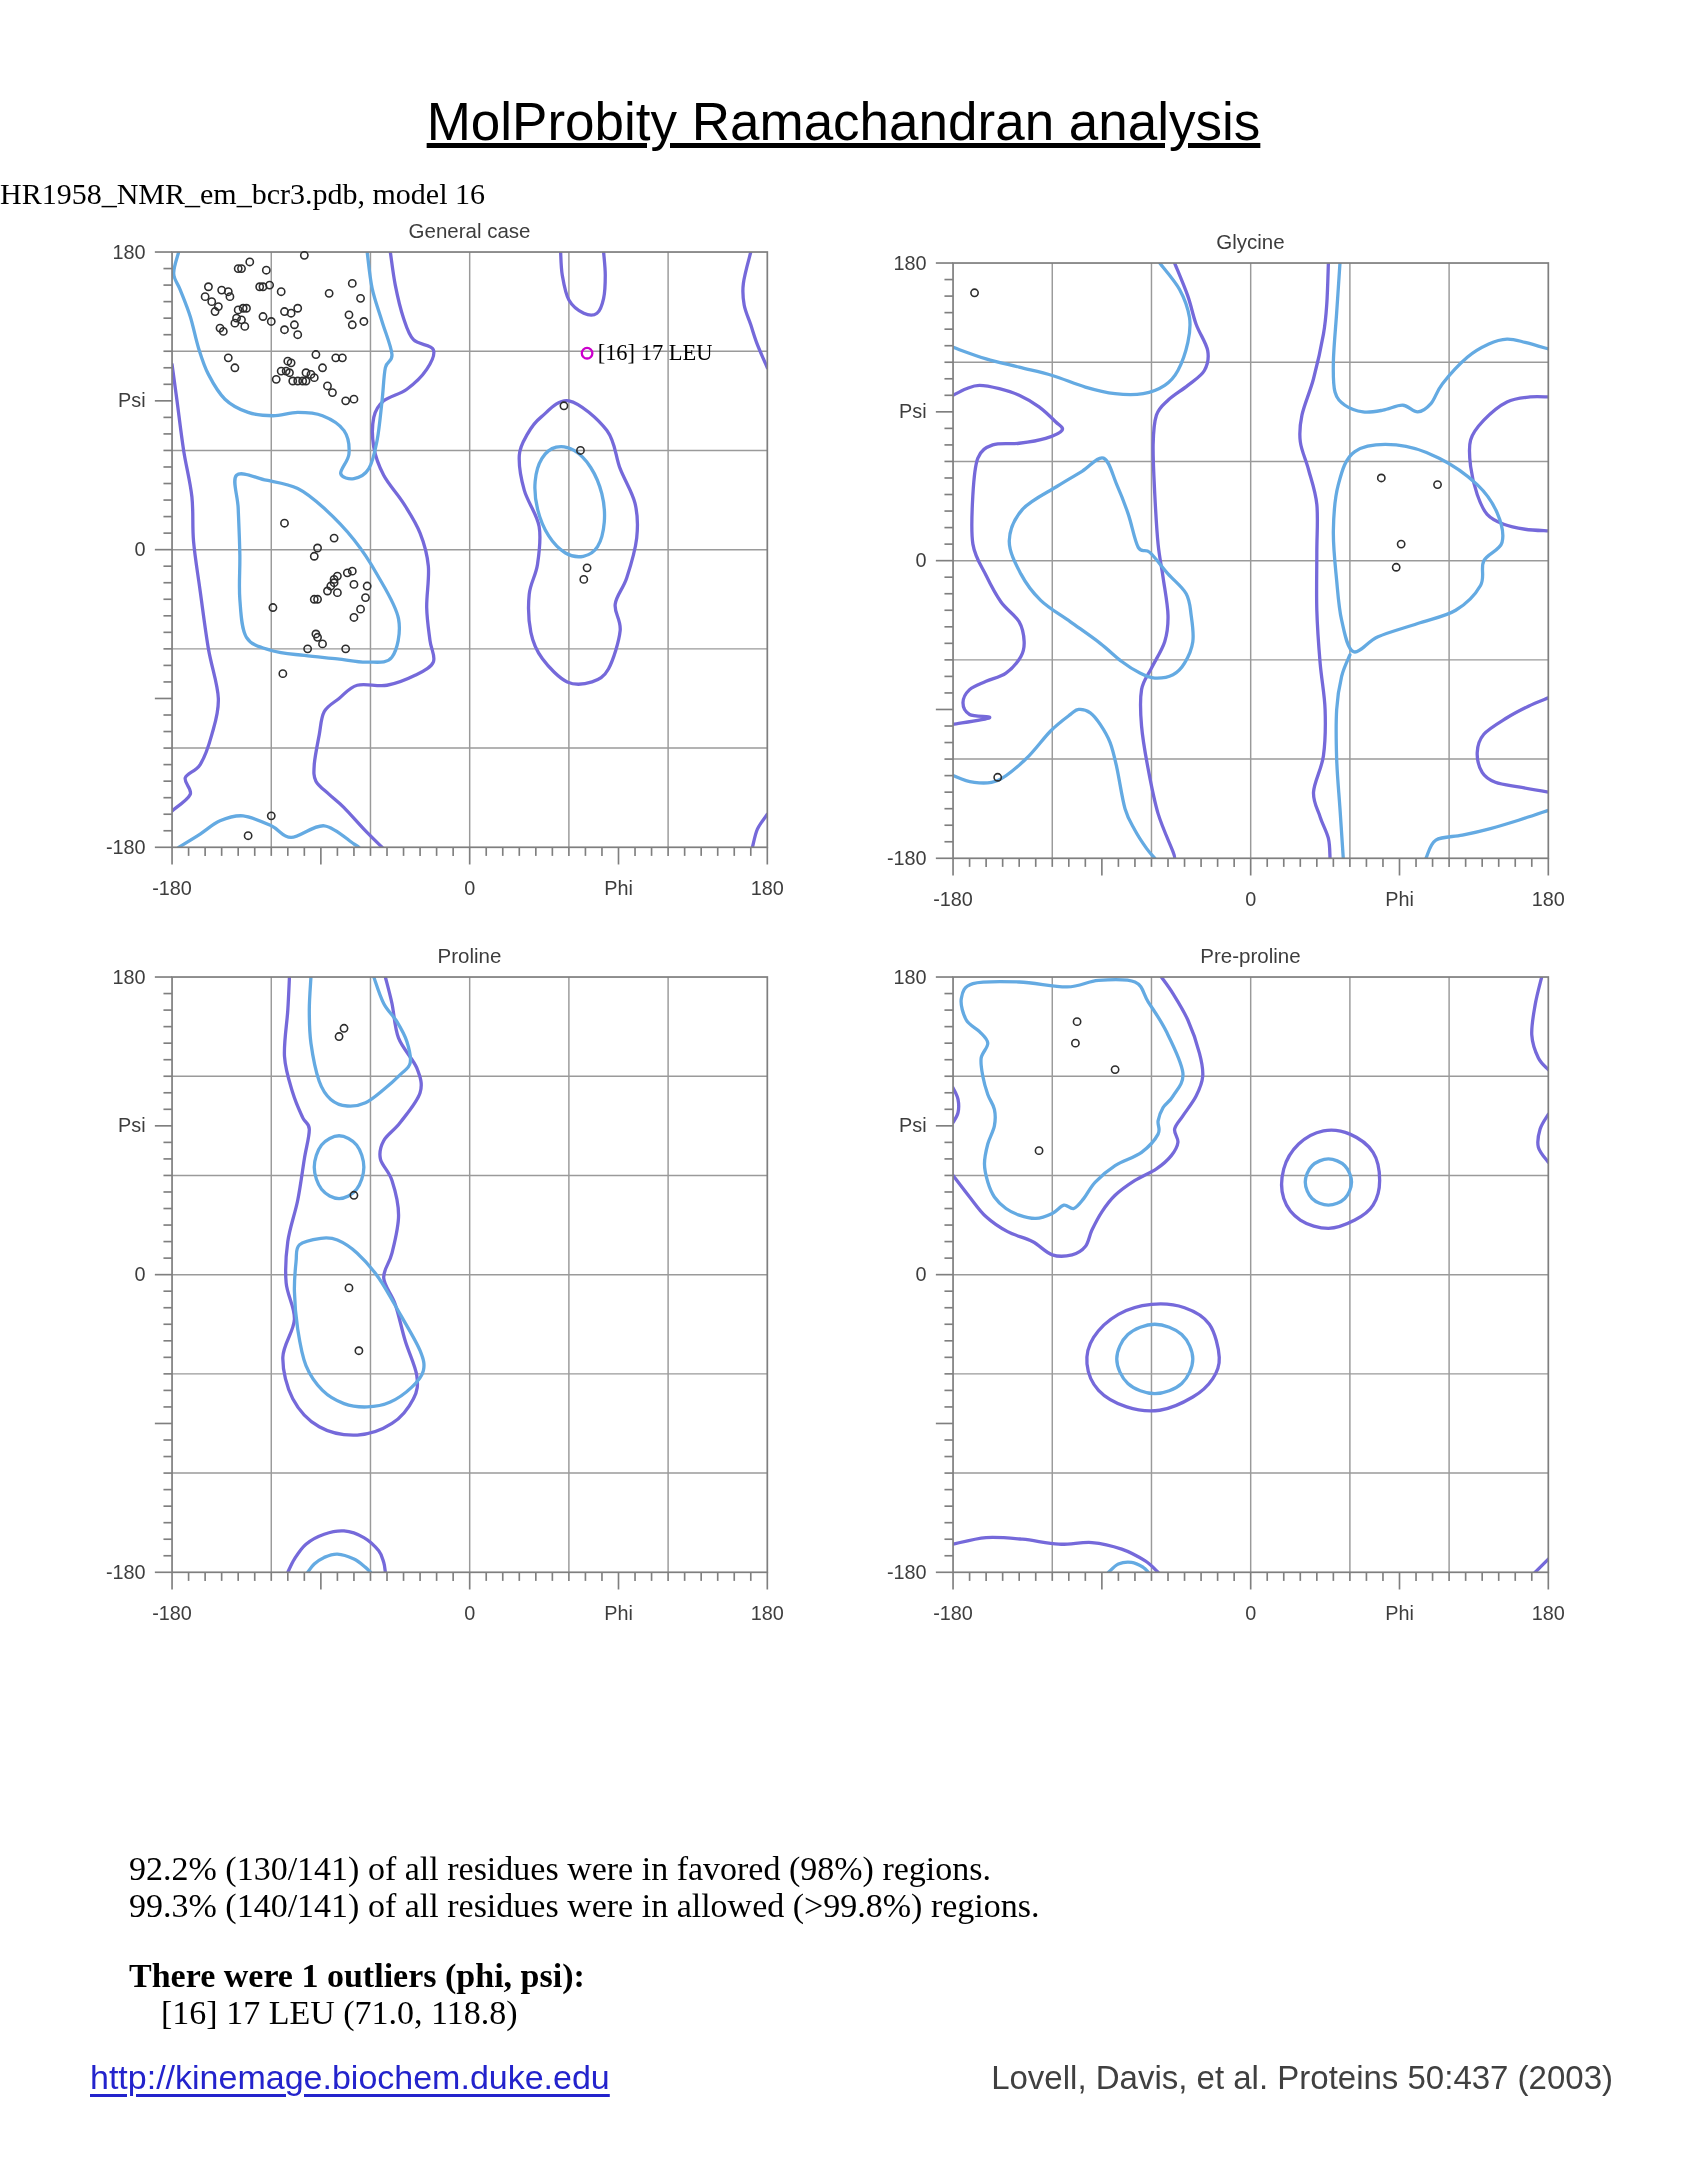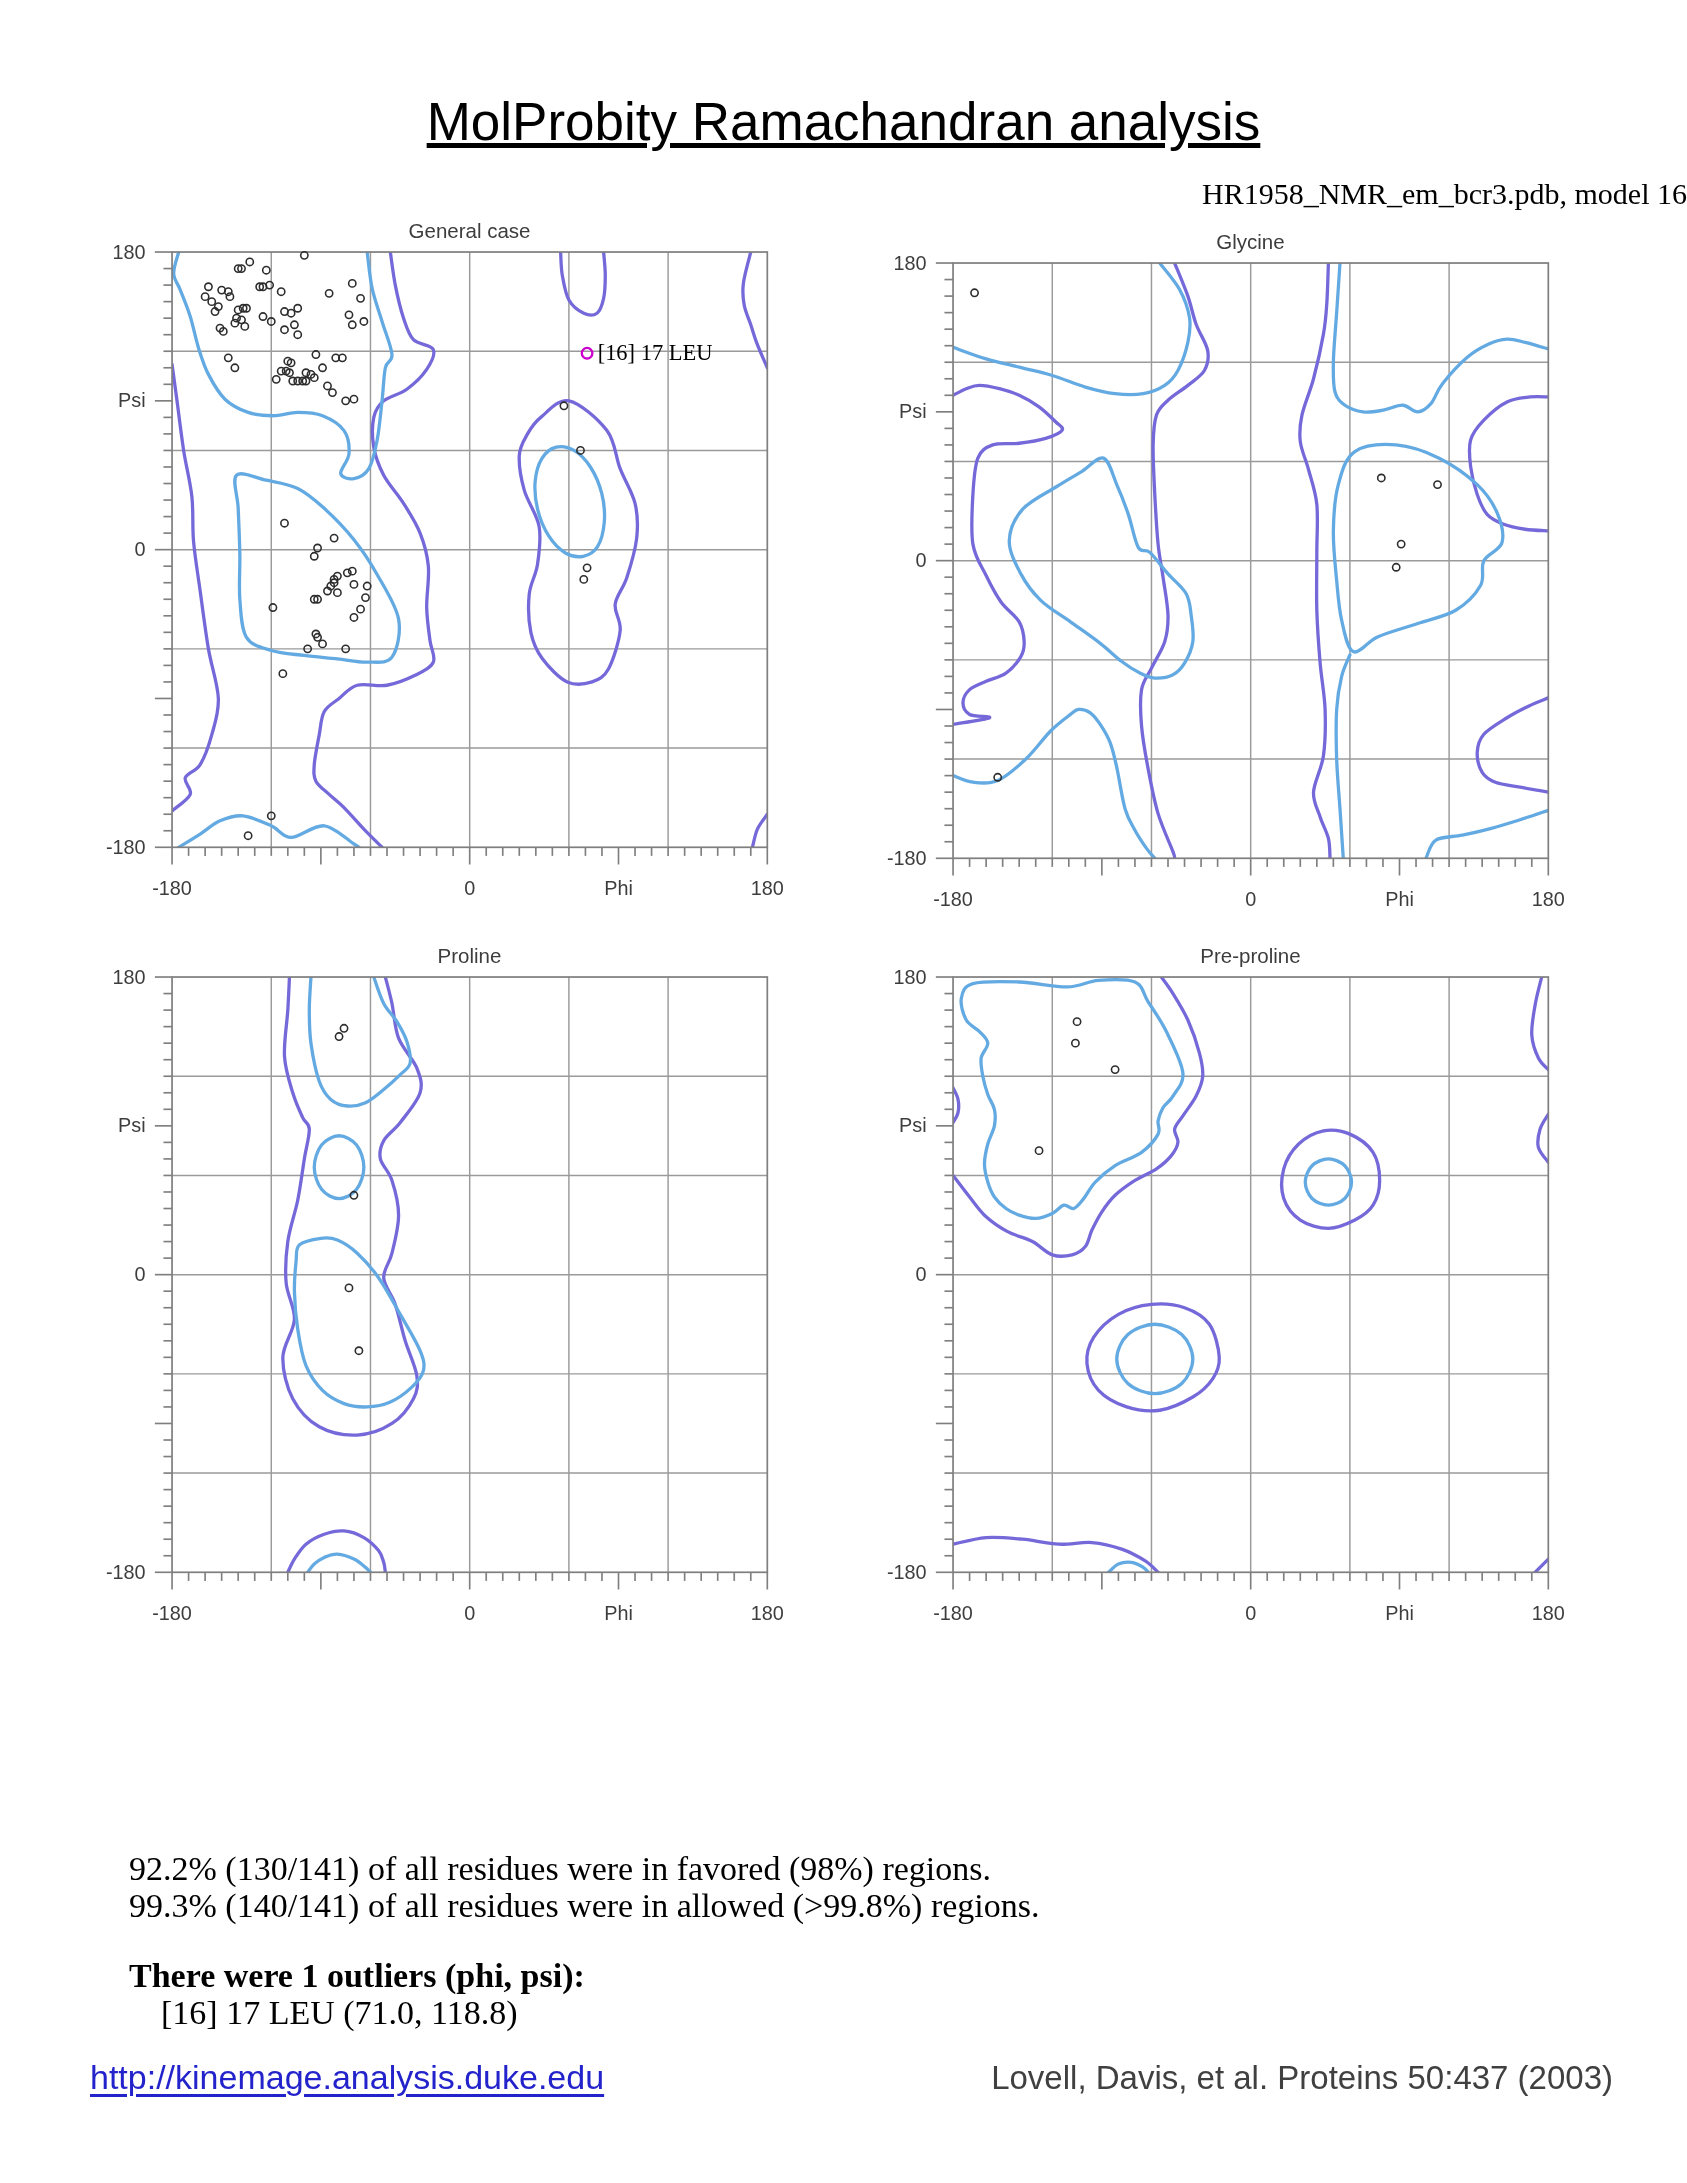--- a/index.html
+++ b/index.html
@@ -1,20 +1,20 @@
 <!DOCTYPE html>
 <html style="font-size:10.6px"><head>
 <meta charset="utf-8">
 <style>
   html,body{margin:0;padding:0;background:#ffffff;}
   #page{position:relative;width:1687px;height:2183px;background:#ffffff;overflow:hidden;
         font-family:"Liberation Sans",sans-serif;}
   #page-title{position:absolute;left:0;top:91px;width:1687px;margin:0;text-align:center;
         font-size:53px;font-weight:400;color:#000;letter-spacing:0px;text-decoration:underline;}
-  #page-subtitle{position:absolute;left:0;top:177px;width:1687px;text-align:right;
+  #page-subtitle{position:absolute;left:0;top:177px;width:1687px;text-align:left;
         font-family:"Liberation Serif",serif;font-size:30px;color:#000;}
   .plot-fig{position:absolute;width:754px;height:715px;margin:0;}
   .plot-fig figcaption{position:absolute;left:119px;top:6.6px;width:595px;text-align:center;
         font-size:20.5px;color:#3d3d3d;}
   .plot-fig svg{position:absolute;left:0;top:0;}
   #fig-general{left:53px;top:212px;}
   #fig-glycine{left:834px;top:223px;}
   #fig-proline{left:53px;top:937px;}
   #fig-preproline{left:834px;top:937px;}
   .stats{position:absolute;left:129px;font-family:"Liberation Serif",serif;font-size:34px;color:#000;margin:0;}
@@ -640,17 +640,17 @@
           <circle cx="310.0" cy="322.5" r="5.5"></circle>
         </g>
       </svg>
   </figure>
 
   <p class="stats" id="stat-favored">92.2% (130/141) of all residues were in favored (98%) regions.</p>
   <p class="stats" id="stat-allowed">99.3% (140/141) of all residues were in allowed (&gt;99.8%) regions.</p>
   <p class="stats" id="stat-outhdr">There were 1 outliers (phi, psi):</p>
   <p class="stats" id="stat-outentry">[16]   17 LEU (71.0, 118.8)</p>
 
-  <a id="footer-link" href="#">http://kinemage.analysis.duke.edu</a>
+  <a id="footer-link" href="#">http://kinemage.biochem.duke.edu</a>
   <div id="footer-citation">Lovell, Davis, et al. Proteins 50:437 (2003)</div>
 
 </div>
 
 
 </body></html>

